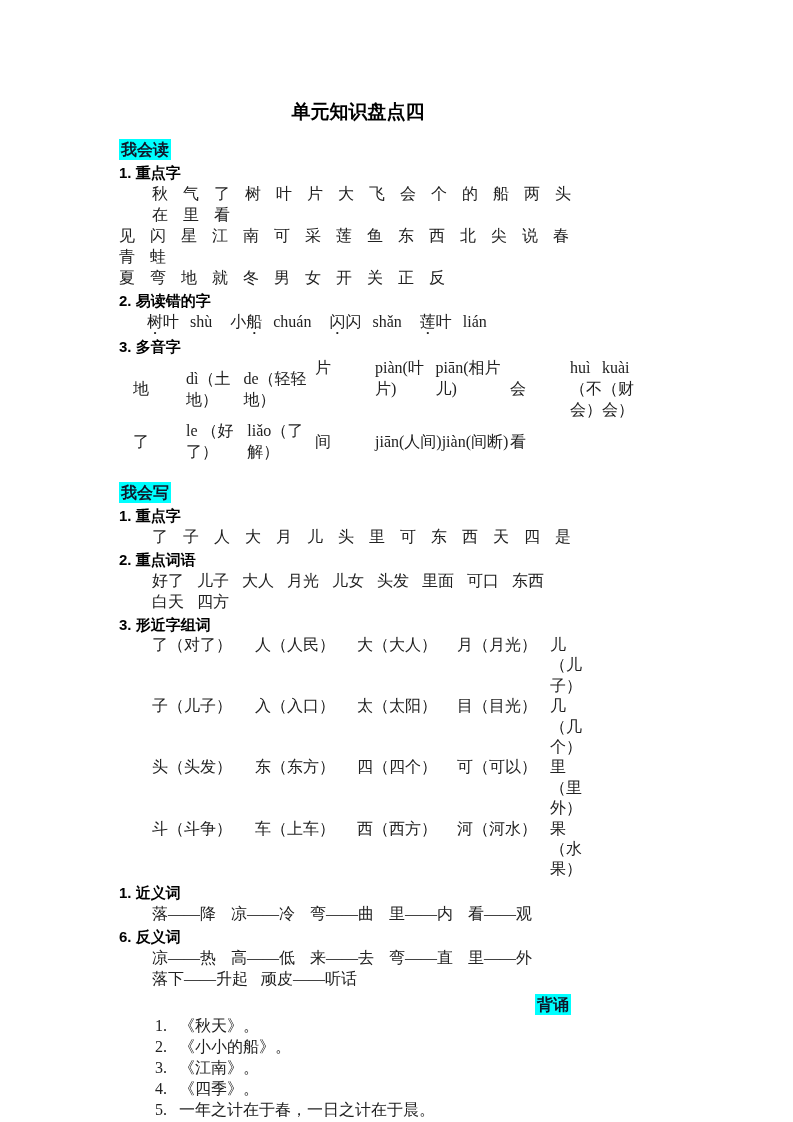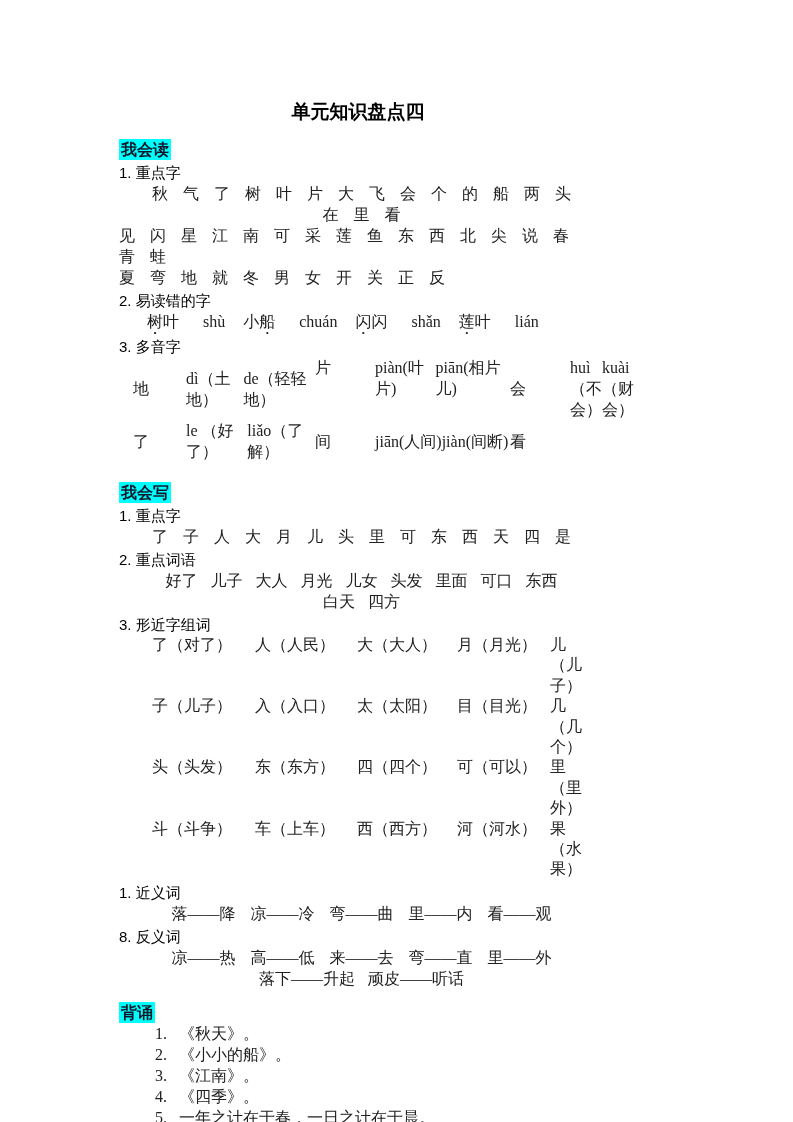--- a/index.html
+++ b/index.html
@@ -10,39 +10,39 @@
     overflow: hidden;
   }
   .page { box-sizing: border-box; width: 716px; height: 1122px; padding: 100px 145px 0 119px; background: #fff; }
   .doc-title {
     font-family: "Liberation Sans", "DejaVu Sans", sans-serif;
     font-weight: bold; font-size: 19px; line-height: 24px;
     text-align: center; color: #000; margin: 0 -26px 0 0;
   }
   .hl-row { line-height: 21px; margin-top: 20px; }
   .hl-row.first { margin-top: 15px; }
-  .hl-row.recite-gap { margin-top: 13px; }
+  .hl-row.recite-gap { margin-top: 5px; text-align: right; }
   .hl {
     display: inline-block; background: #00ffff; color: #0f172a;
     font-family: "Liberation Sans", "DejaVu Sans", sans-serif;
     font-weight: bold; font-size: 16px; line-height: 19px; padding: 1px 2px;
   }
   .sub {
     font-family: "Liberation Sans", "DejaVu Sans", sans-serif;
-    font-weight: normal; font-size: 15px; line-height: 21px; color: #000;
+    font-weight: bold; font-size: 15px; line-height: 21px; color: #000;
     margin-top: 2px;
   }
   .bodyline { line-height: 21px; }
-  .indent { padding-left: 33px; text-align: center; }
+  .indent { padding-left: 33px; }
   .spread { word-spacing: 11px; }
   .spread-sm { word-spacing: 9px; }
 
   
   .pinyin-row { display: flex; gap: 18px; padding-left: 28px; line-height: 21px; margin-bottom: 4px; }
-  .pyg { display: inline-flex; gap: 24px; text-align: center; }
+  .pyg { display: inline-flex; gap: 11px; text-align: center; }
   .u-dot { position: relative; }
   .u-dot::after {
     content: "\2022"; position: absolute; left: 50%; bottom: -8px;
     transform: translateX(-50%); font-size: 9px; line-height: 9px; color: #212121;
   }
 
   
   .poly { display: grid; grid-template-columns: 182px 195px 1fr; padding-left: 14px; }
   .poly-g { display: flex; align-items: center; line-height: 21px; }
   .poly-g.top { align-items: flex-start; }
@@ -162,21 +162,21 @@
     <span>里（里外）</span>
     <span>斗（斗争）</span>
     <span>车（上车）</span>
     <span>西（西方）</span>
     <span>河（河水）</span>
     <span>果（水果）</span>
   </div>
 
   <div class="sub">1. 近义词</div>
   <div class="bodyline spread indent">落——降 凉——冷 弯——曲 里——内 看——观</div>
-  <div class="sub">8. 反义词</div>
+  <div class="sub">6. 反义词</div>
   <div class="bodyline spread indent">凉——热 高——低 来——去 弯——直 里——外</div>
   <div class="bodyline spread-sm indent">落下——升起 顽皮——听话</div>
 
   <div class="hl-row recite-gap">
     <span class="hl">背诵</span>
   </div>
   <div class="recite-item">
     <span class="recite-num">1.</span>
     <span>《秋天》。</span>
   </div>

